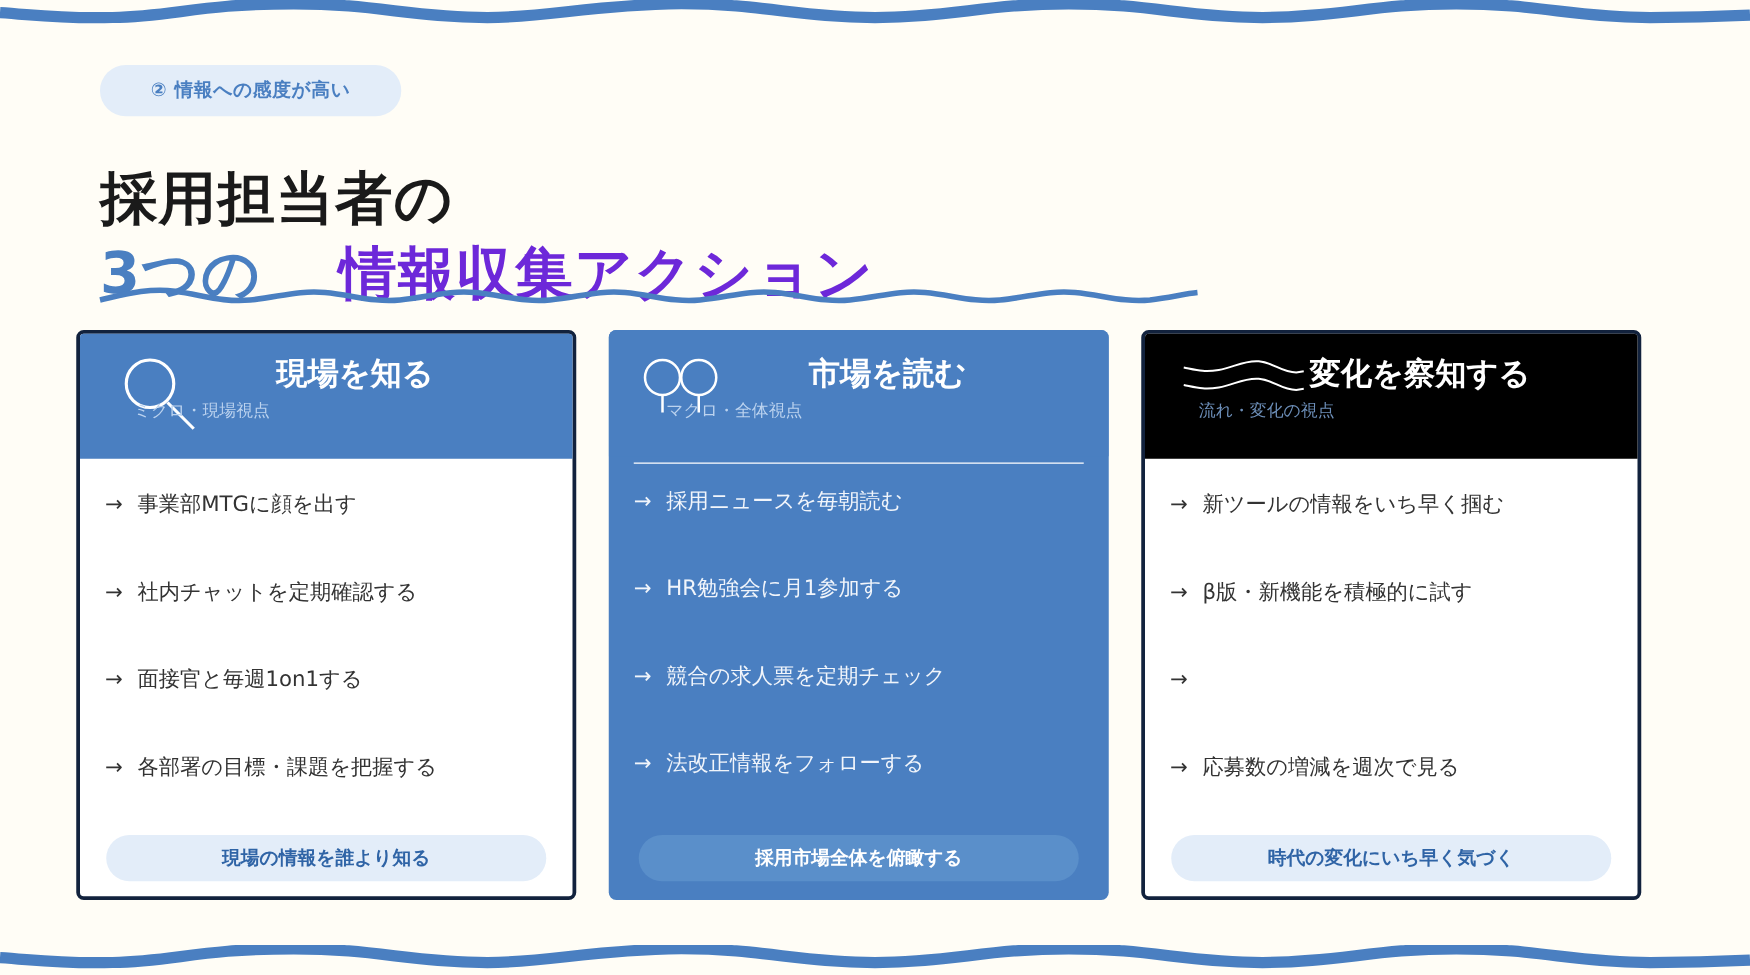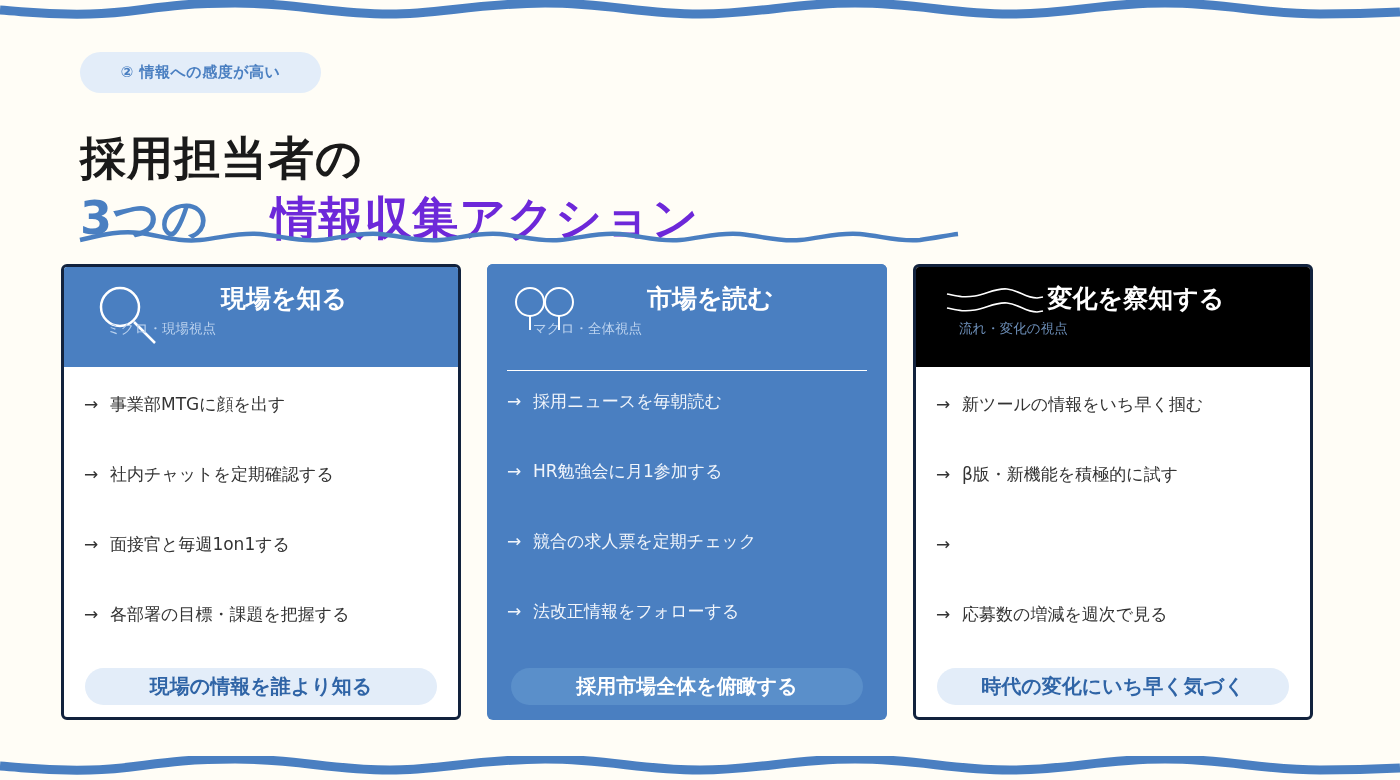--- a/index.html
+++ b/index.html
@@ -78,21 +78,21 @@
     height: 70px; font-size: 17px; line-height: 30px; white-space: nowrap;
     display: flex; align-items: flex-start;
   }
   .c1 .item, .c3 .item { color: #333333; }
   .c2 .item { color: #f1f5fb; }
   .item .arrow { width: 26px; display: inline-block; }
 
   .pill {
     position: absolute; left: 24px; right: 24px; top: 404px; height: 37px;
     border-radius: 19px; display: flex; align-items: center; justify-content: center;
-    font-size: 20px; font-weight: bold;
+    font-size: 15px; font-weight: bold;
   }
   .c1 .pill, .c3 .pill { background: #e3edf9; color: #2f64a6; left: 21px; top: 401px; right: 21px; }
   .c2 .pill { background: #5a8fca; color: #ffffff; }
 </style>
 </head>
 <body>
 
 <svg class="wave-top" viewBox="0 0 1400 24" preserveAspectRatio="none">
   <path d="M0 10 C 30 12, 45 15, 90 14 C 140 13, 160 3, 235 3 C 300 3, 330 14, 390 14 C 440 14, 470 4, 545 3 C 610 3, 640 14, 700 14 C 760 14, 790 3, 855 3 C 920 3, 950 14, 1010 14 C 1070 14, 1100 3, 1165 3 C 1230 3, 1260 14, 1320 14 C 1360 14, 1380 13, 1400 12" fill="none" stroke="#4a7fc1" stroke-width="9"></path>
 </svg>

